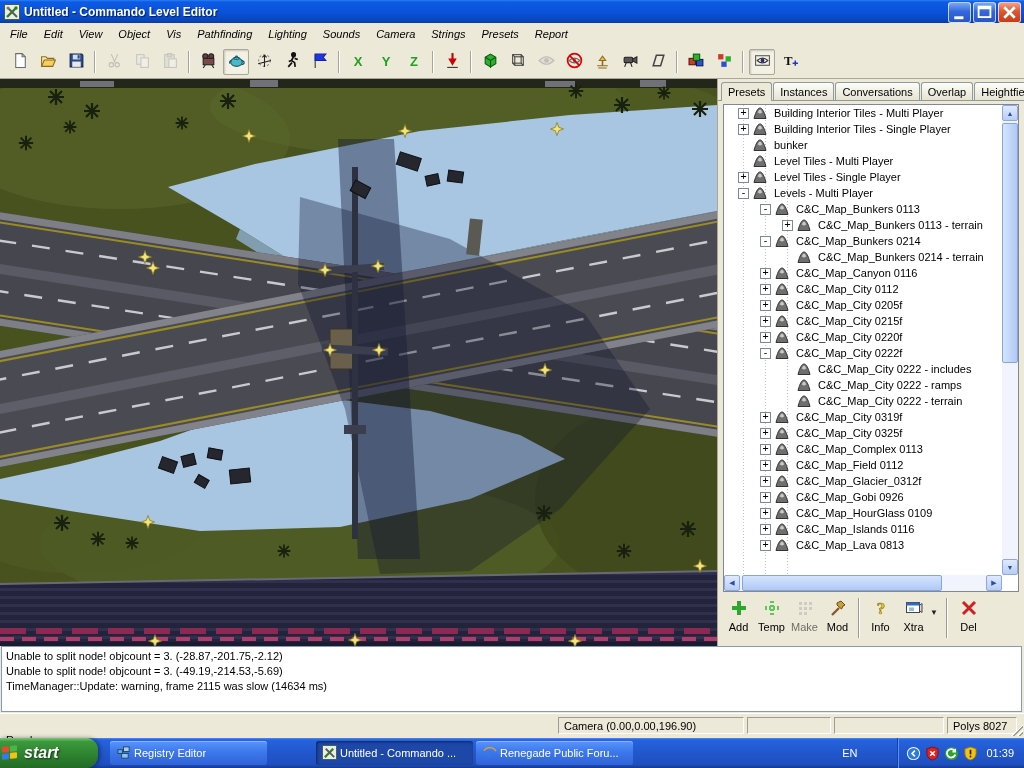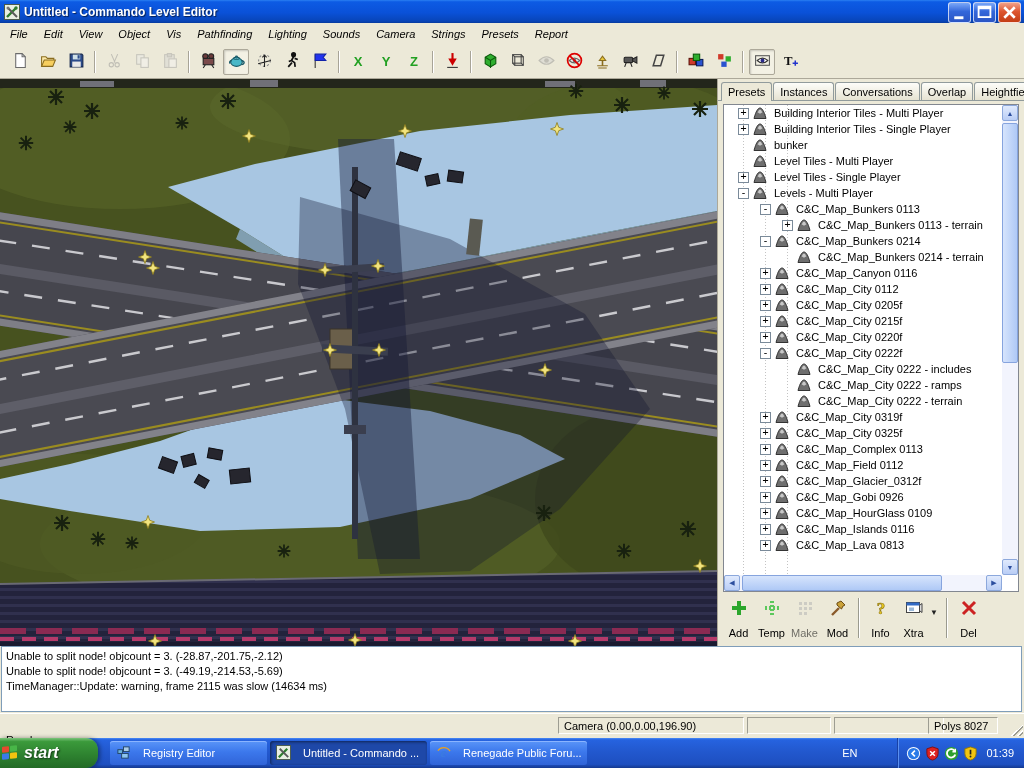--- a/index.html
+++ b/index.html
@@ -58,21 +58,21 @@
     background:linear-gradient(180deg,#E0EAFD,#B9CDF5);display:flex;align-items:center;justify-content:center;
     font-size:7px;color:#2c4e9e;box-sizing:border-box;}
   .sb-thumb{position:absolute;border-radius:2px;border:1px solid #86A4DE;
     background:linear-gradient(90deg,#D6E4FC,#AFC9F6);box-sizing:border-box;}
   .sb-h .sb-thumb{background:linear-gradient(180deg,#D6E4FC,#AFC9F6);}
   
   .actionbar{position:absolute;left:4px;top:517px;height:44px;display:flex;align-items:flex-start;}
   .action-btn{width:33px;text-align:center;padding-top:2px;}
   .action-btn .aic{height:20px;}
   .action-btn .aic svg{width:20px;height:20px;}
-  .action-btn .albl{font-size:11px;margin-top:9px;}
+  .action-btn .albl{font-size:11px;margin-top:3px;}
   .action-btn.disabled{opacity:.55;filter:grayscale(.7);}
   .action-sep{width:1px;height:40px;background:#9a9a8e;border-right:1px solid #fff;margin:2px 4px 0;}
   .drop-arrow{width:12px;padding-top:12px;font-size:8px;color:#222;}
   
   .logpanel{position:absolute;left:1px;top:646px;width:1021px;height:66px;background:#fff;
     border:1px solid #7F9DB9;box-sizing:border-box;padding:2px 4px;overflow:hidden;}
   .log-line{font-size:11px;line-height:15px;white-space:nowrap;}
   
   .statusbar{position:absolute;left:0;top:713px;width:1024px;height:25px;background:#ECE9D8;
     border-top:1px solid #fff;box-sizing:border-box;}
@@ -84,25 +84,25 @@
   
   .taskbar{position:absolute;left:0;top:738px;width:1024px;height:30px;
     background:linear-gradient(180deg,#4A8CF7 0%,#2663E0 6%,#2258CE 45%,#1E4FC0 88%,#15398F 100%);
     display:flex;align-items:center;}
   .startbtn{height:30px;width:98px;border-radius:0 12px 12px 0;
     background:linear-gradient(180deg,#7CC47C 0%,#3B9A3B 12%,#2E8330 55%,#236B26 100%);
     box-shadow:2px 0 4px rgba(0,0,0,.4);display:flex;align-items:center;justify-content:flex-start;gap:4px;
     color:#fff;font-size:16px;font-weight:bold;font-style:italic;text-shadow:1px 1px 2px rgba(0,0,0,.6);}
   .startbtn svg{width:20px;height:20px;}
   .tasks{display:flex;gap:3px;margin-left:12px;}
-  .task-btn{width:157px;height:24px;border-radius:3px;display:flex;align-items:center;gap:12px;
+  .task-btn{width:157px;height:24px;border-radius:3px;display:flex;align-items:center;gap:3px;
     background:linear-gradient(180deg,#5a95f8,#3C78EC 45%,#3064D8);box-shadow:inset 0 1px 0 #8ab4ff;
     color:#fff;font-size:11px;padding:0 6px;box-sizing:border-box;overflow:hidden;white-space:nowrap;}
   .task-btn svg{width:15px;height:15px;flex:0 0 15px;}
-  .task-btn.active{background:#1E48A8;box-shadow:inset 1px 1px 3px rgba(0,0,0,.5);}
+  .task-btn.active{background:#1E48A8;box-shadow:inset 1px 1px 3px rgba(0,0,0,.5);margin-left:46px;}
   .tb-right{margin-left:auto;display:flex;align-items:center;height:30px;}
   .lang{color:#fff;margin-right:40px;}
   .tray{display:flex;align-items:center;gap:4px;height:30px;padding-left:8px;
     border-left:1px solid #1941A5;box-shadow:inset 1px 0 0 #5a90f0;}
   .tray .tray-ic svg{width:15px;height:15px;display:block;}
   .clock{color:#fff;margin:0 10px 0 8px;font-size:11px;}
   .axis-letter{font-weight:bold;font-size:13px;color:#22A022;font-family:"Liberation Sans",sans-serif;}
 </style>
 </head>
 <body>
@@ -795,21 +795,21 @@
       <div class="log-line">Unable to split node!  objcount = 3. (-28.87,-201.75,-2.12)</div>
       <div class="log-line">Unable to split node!  objcount = 3. (-49.19,-214.53,-5.69)</div>
       <div class="log-line">TimeManager::Update: warning, frame 2115 was slow (14634 ms)</div>
     </div>
 
   <div class="statusbar">
     <span class="status-ready">Ready</span>
     <span class="status-panel" style="left:558px;width:186px">Camera (0.00,0.00,196.90)</span>
     <span class="status-panel" style="left:747px;width:84px"></span>
     <span class="status-panel" style="left:834px;width:110px"></span>
-    <span class="status-panel" style="left:928px;width:70px">Polys 8027</span>
+    <span class="status-panel" style="left:947px;width:70px">Polys 8027</span>
     <span class="grip"></span>
   </div>
 
   <div class="taskbar">
     <div class="startbtn">
       <svg viewBox="0 0 20 20">
           <g transform="skewY(-6) translate(0,2)">
             <rect x="2" y="2" width="7" height="6" rx="1" fill="#e64a2e"></rect>
             <rect x="10" y="2" width="7" height="6" rx="1" fill="#48b648"></rect>
             <rect x="2" y="9" width="7" height="6" rx="1" fill="#3a7ae8"></rect>

